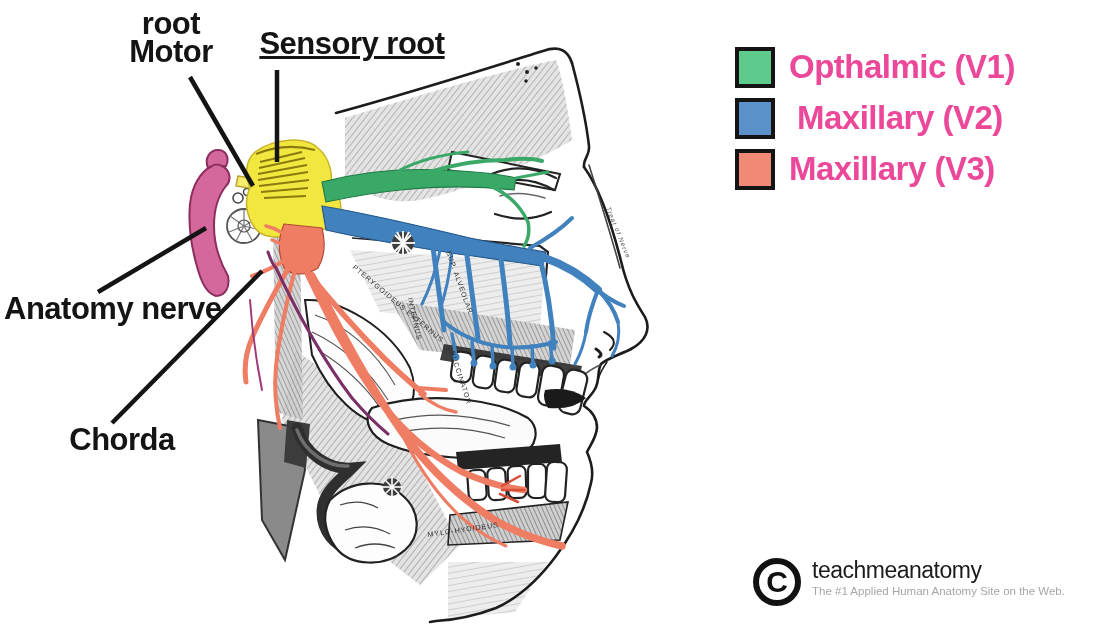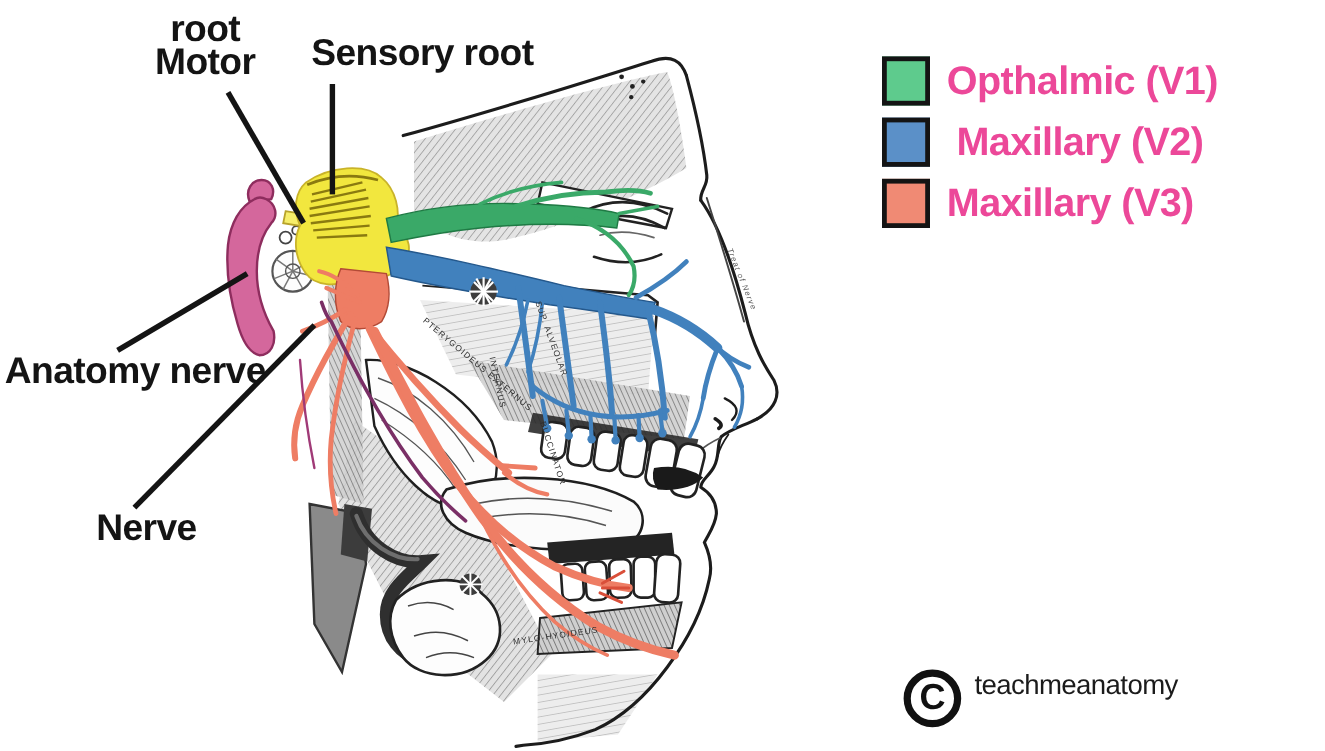--- a/index.html
+++ b/index.html
@@ -2,21 +2,21 @@
 <html><head>
 <meta charset="utf-8">
 <style>
   html,body{margin:0;padding:0;background:#fff;}
   .stage{position:relative;width:1104px;height:626px;background:#fff;overflow:hidden;
          font-family:"Liberation Sans",sans-serif;}
   .art{position:absolute;left:0;top:0;width:1104px;height:626px;}
   .ann{position:absolute;color:#141414;font-weight:700;font-size:31px;line-height:28px;
        letter-spacing:-0.5px;text-align:center;white-space:nowrap;}
   .ann-motor{left:91px;top:10px;width:160px;}
-  .ann-sensory{left:246px;top:30px;width:212px;}
+  .ann-sensory{left:246px;top:30px;width:212px;text-decoration:underline;}
   .ann-facial{left:4px;top:295px;width:192px;text-align:left;}
   .ann-chorda{left:42px;top:426px;width:160px;}
   .legend{position:absolute;left:735px;top:48px;width:330px;}
   .legend-row{display:flex;align-items:center;height:38px;margin-bottom:13px;}
   .swatch{width:32px;height:33px;border:4px solid #141414;flex:0 0 auto;}
   .legend-label{color:#ec4899;font-weight:700;font-size:33px;letter-spacing:-0.5px;
                 margin-left:14px;white-space:nowrap;}
   .legend-row.r2 .legend-label{margin-left:22px;}
   .brand{position:absolute;left:753px;top:558px;display:flex;align-items:flex-start;}
   .brand-logo{width:36px;height:36px;border:6px solid #111;border-radius:50%;
@@ -280,21 +280,21 @@
     </g>
   </svg>
 
   <div class="ann ann-motor">
     <div>root</div>
     <div>Motor</div>
   </div>
   <div class="ann ann-sensory">Sensory root</div>
   <div class="ann ann-facial">Anatomy nerve</div>
   <div class="ann ann-chorda">
-    <div>Nerve</div>
+    <div>Chorda</div>
   </div>
 
   <div class="legend">
     <div class="legend-row r1">
       <span class="swatch" style="background-color: rgb(94, 203, 141);"></span>
       <span class="legend-label">Opthalmic (V1)</span>
     </div>
     <div class="legend-row r2">
       <span class="swatch" style="background-color: rgb(91, 144, 200);"></span>
       <span class="legend-label">Maxillary (V2)</span>
@@ -304,16 +304,17 @@
       <span class="legend-label">Maxillary (V3)</span>
     </div>
   </div>
 
   <div class="brand">
     <div class="brand-logo">
       <span>C</span>
     </div>
     <div class="brand-text">
       <div class="brand-title">teachmeanatomy</div>
+      <div class="brand-tagline">The #1 Applied Human Anatomy Site on the Web.</div>
     </div>
   </div>
 
 </div>
 
 </body></html>

